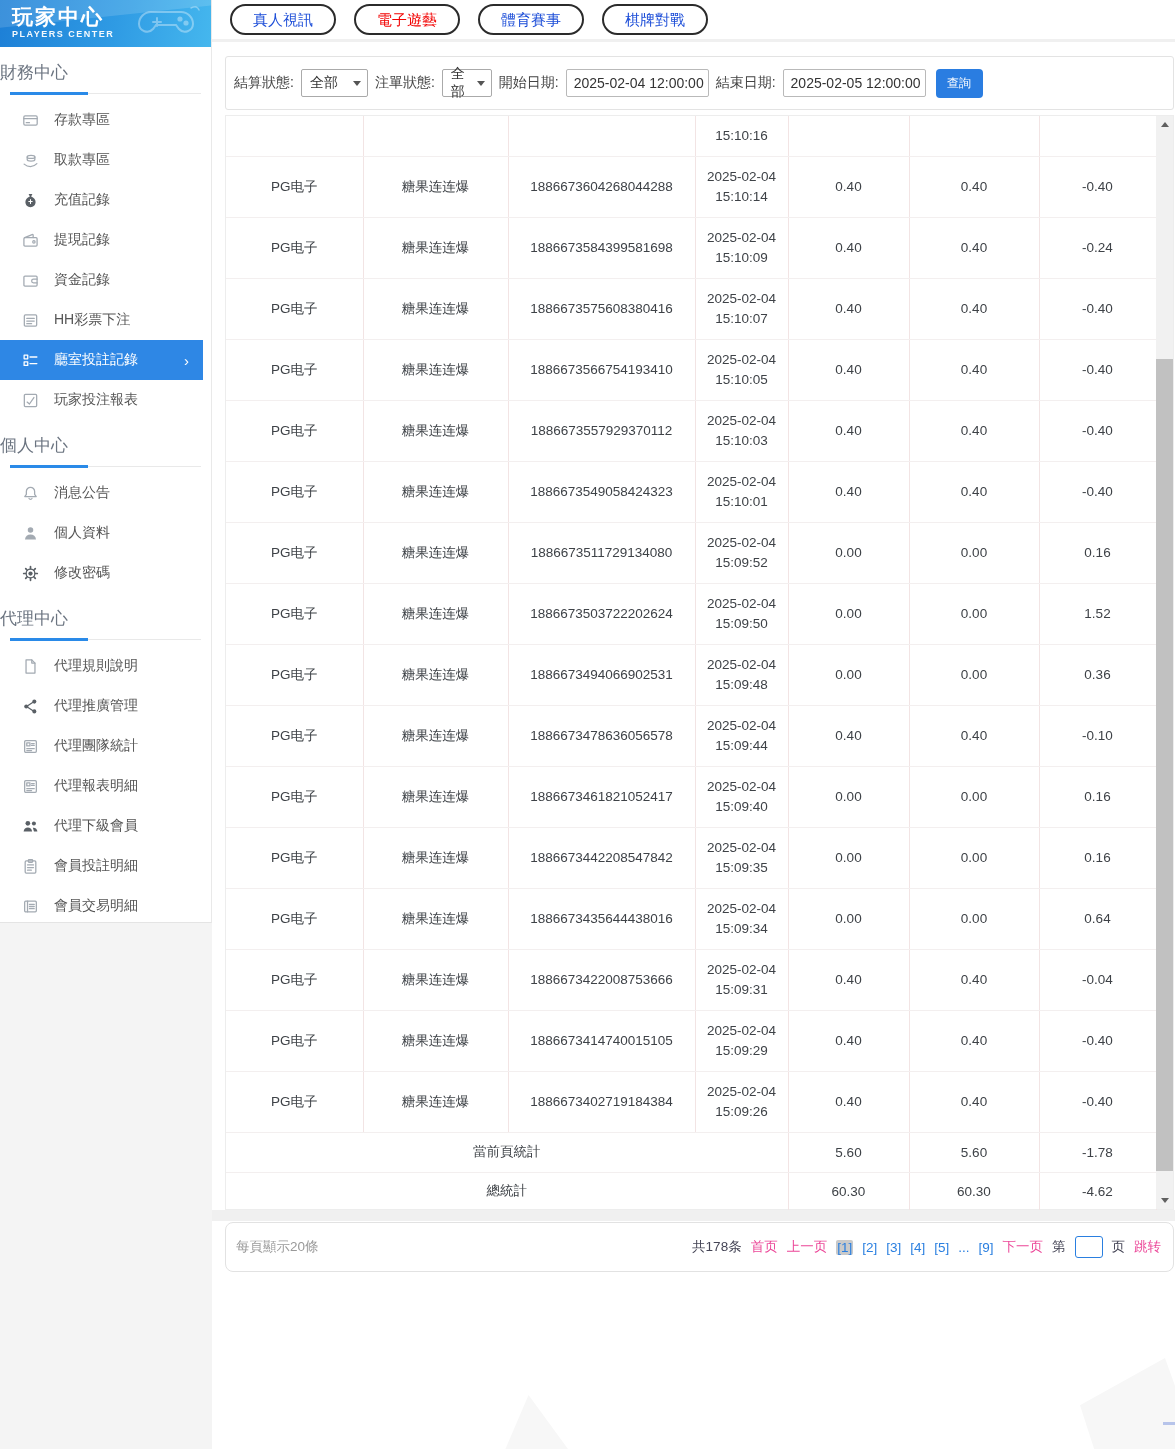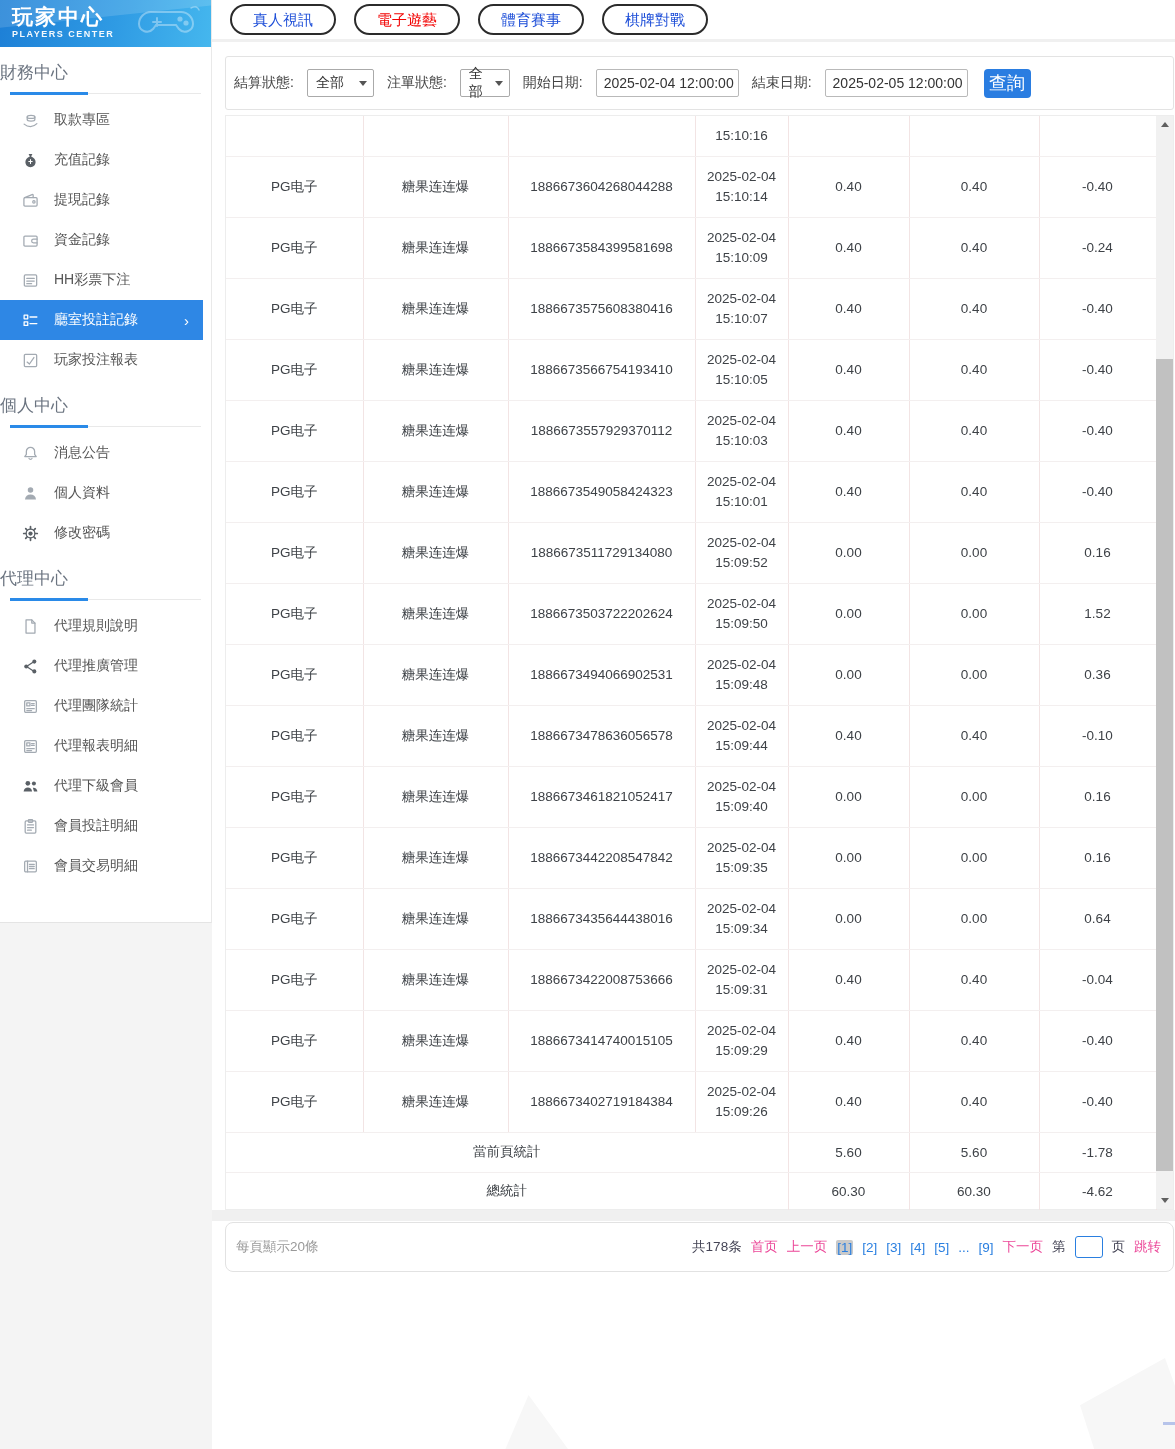--- a/index.html
+++ b/index.html
@@ -31,28 +31,28 @@
   .sb-item.active .chev { display:inline; }
 
   
   .main { position:absolute; left:212px; top:0; width:963px; height:1449px; background:#fff; }
   .topbar { height:42px; background:#fff; border-bottom:3px solid #f0f0f0; display:flex; align-items:center; gap:18px; padding-left:18px; }
   .pill { height:31px; padding:0 21px; border:2px solid #2b2b2b; border-radius:17px; background:#fff;
           font-size:15px; color:#1d4ed8; font-family:inherit; cursor:pointer; line-height:27px; }
   .pill.red { color:#f20000; }
 
   .filterbar { position:absolute; left:13px; top:56px; width:949px; height:54px; background:#fff;
-               border:1px solid #e3e3e3; border-radius:3px; display:flex; align-items:center; gap:13px; padding-left:8px; font-size:14px; color:#444; }
+               border:1px solid #e3e3e3; border-radius:3px; display:flex; align-items:center; gap:7px; padding-left:8px; font-size:14px; color:#444; }
   .sel { height:28px; border:1px solid #aaa; border-radius:2px; background:#fff; display:flex; align-items:center;
          padding:0 6px 0 8px; cursor:pointer; color:#333; }
   .sel .tri { width:0; height:0; border-left:4px solid transparent; border-right:4px solid transparent; border-top:5px solid #555; margin-left:auto; }
   .sel1 { width:67px; } .sel2 { width:50px; }
   .dinput { width:143px; height:28px; border:1px solid #b9b9b9; border-radius:2px; background:#fff; color:#333;
             display:flex; align-items:center; padding-left:7px; cursor:text; }
-  .btn-search { width:47px; height:29px; background:#2a7de1; color:#fff; border:none; border-radius:4px; font-size:18px; font-family:inherit; cursor:pointer; margin-left:3px;}
+  .btn-search { width:47px; height:29px; background:#2a7de1; color:#fff; border:none; border-radius:4px; font-size:12px; font-family:inherit; cursor:pointer; margin-left:3px;}
 
   
   .tablebox { position:absolute; left:13px; top:115px; width:949px; height:1095px; background:#fff; border:1px solid #ededed; }
   table.grid { border-collapse:collapse; table-layout:fixed; width:930px; font-size:13.5px; color:#3e4247; }
   table.grid td { border-right:1px solid #f2e4e4; border-bottom:1px solid #f3efef; text-align:center; vertical-align:middle; padding:2px; overflow:hidden; }
   tr.partial td { height:40px;margin-left:20px; }
   tr.data td { height:61px; }
   tr.sum td { height:40px; }
   tr.sum:last-child td { height:38px; }
   .tm { line-height:20px; }
@@ -100,20 +100,31 @@
         <circle cx="47" cy="15" r="1.6" fill="#fff"></circle>
           <circle cx="53" cy="19" r="1.6" fill="#fff"></circle>
         <path d="M58 4 q6 -3 8 2" stroke-width="1.5"></path>
       </svg>
     </div>
 
     <div class="sb-sec">
       <div class="sb-h">財務中心</div>
       <div class="sb-rule"></div>
       <div>
+  <div class="sb-item">
+    <span class="ic">
+              <svg viewBox="0 0 16 16">
+                <rect x="1.7" y="3.7" width="12.6" height="8.6" rx="1.2"></rect>
+                <line x1="1.7" y1="6.2" x2="14.3" y2="6.2"></line>
+                <line x1="4" y1="10" x2="7" y2="10"></line>
+              </svg>
+            </span>
+    <span class="sb-label">存款專區</span>
+
+  </div>
 
   <div class="sb-item">
     <span class="ic">
               <svg viewBox="0 0 16 16">
                 <ellipse cx="8.5" cy="4.6" rx="3.6" ry="1.5"></ellipse>
                 <path d="M4.9 4.6v2.4c0 .8 1.6 1.5 3.6 1.5s3.6-.7 3.6-1.5V4.6"></path>
                 <path d="M2 11.4c2 1.7 4 2.3 6 2.3 2.4 0 4.4-1 6-2.7"></path>
               </svg>
             </span>
     <span class="sb-label">取款專區</span>

